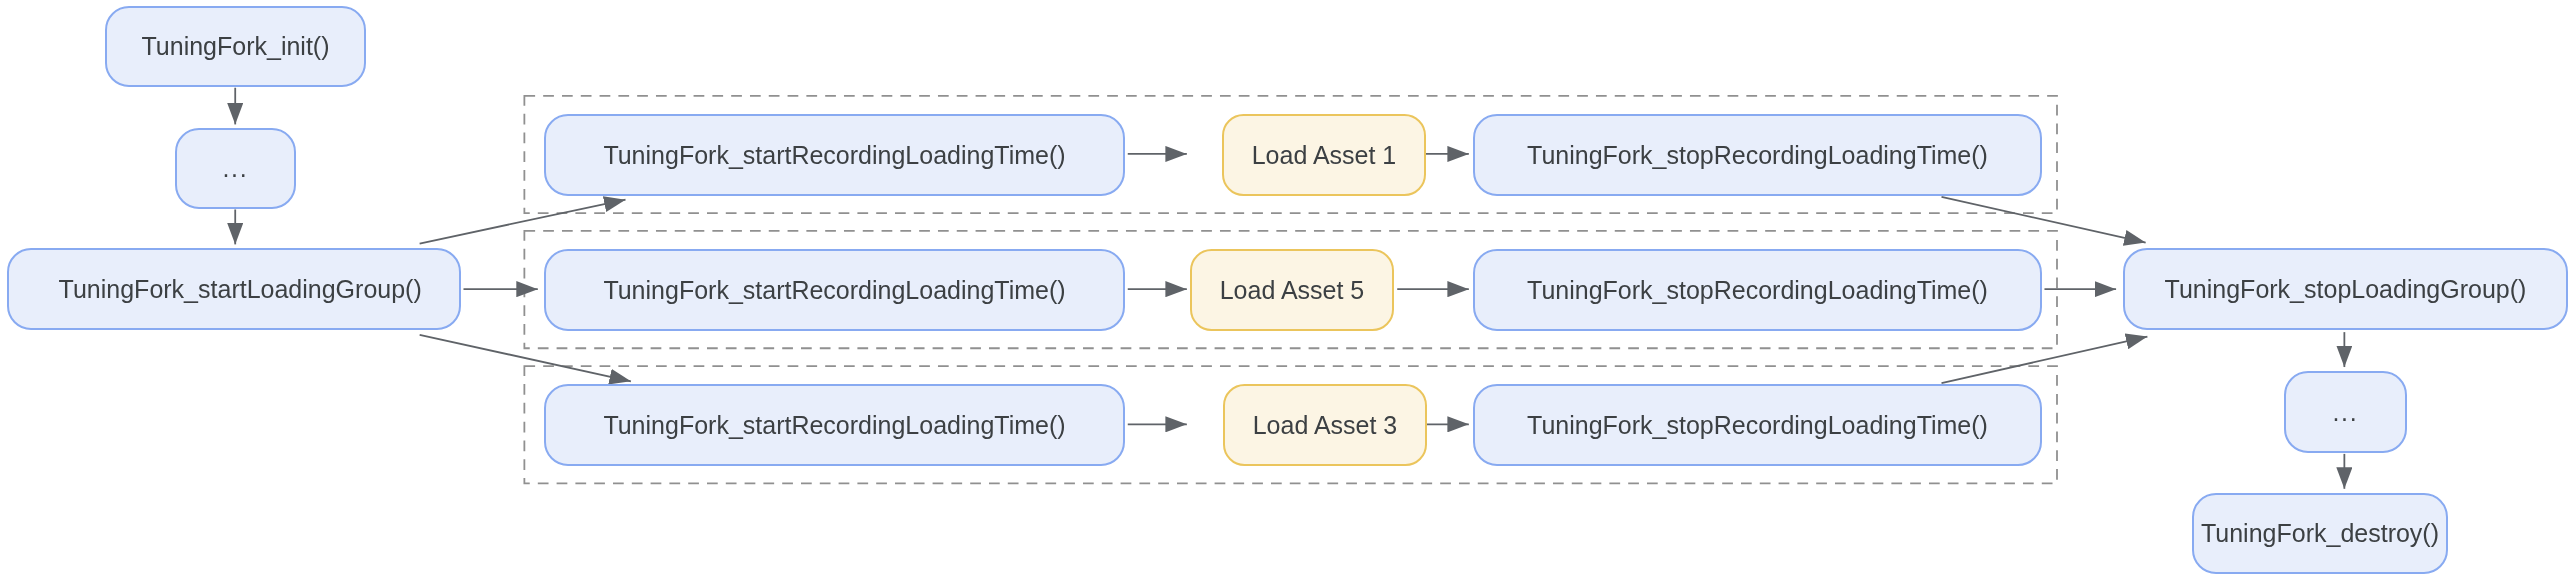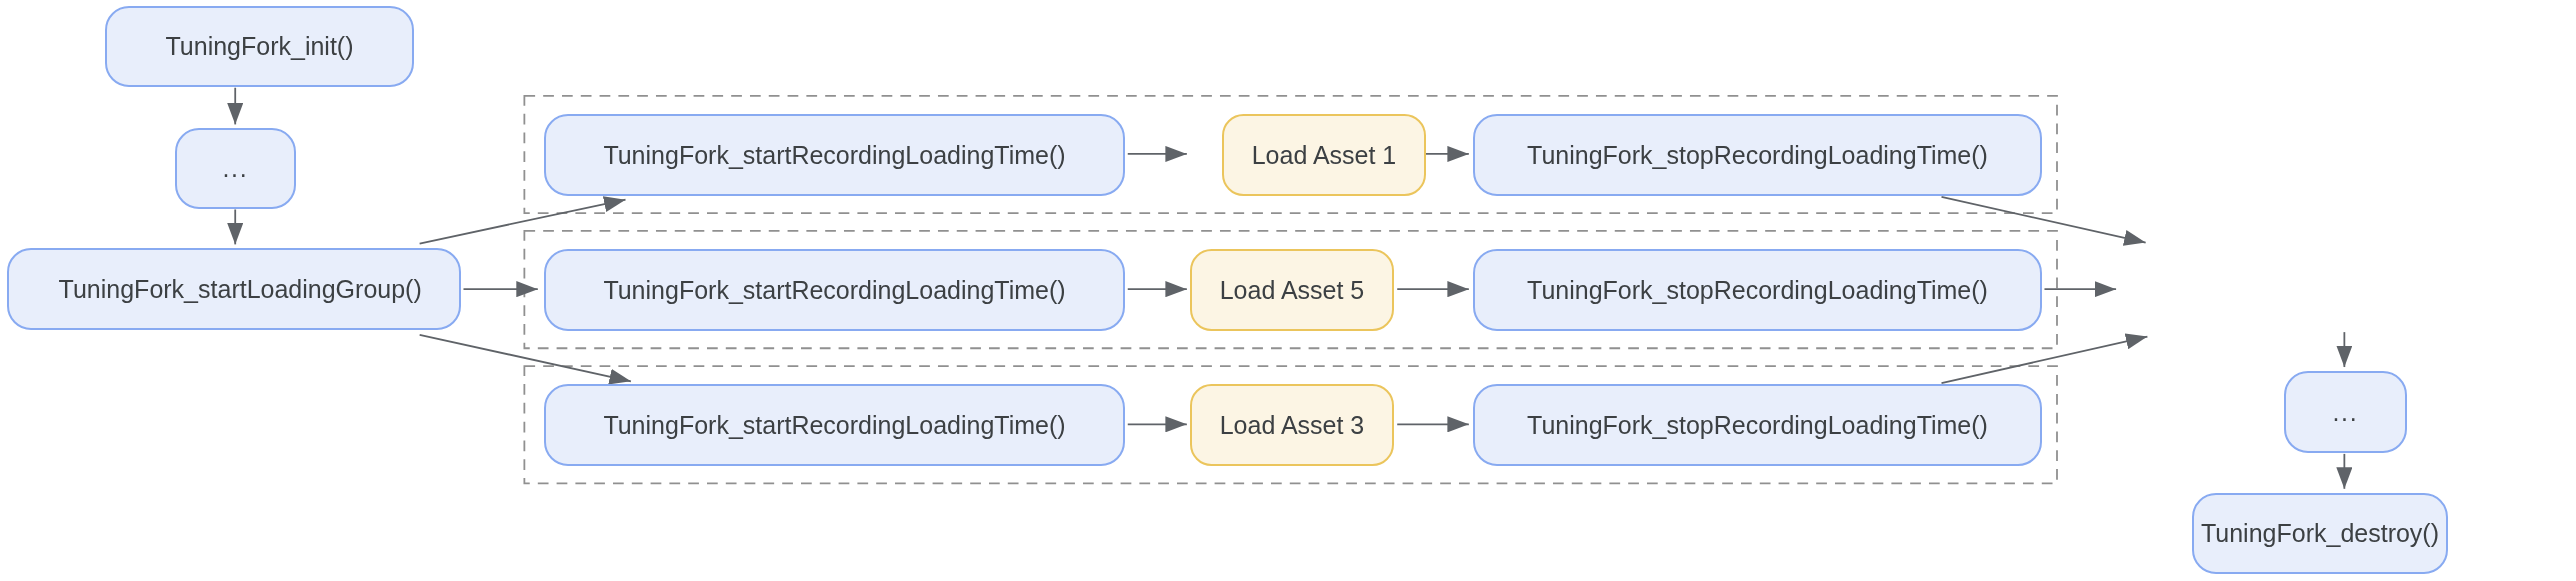--- a/index.html
+++ b/index.html
@@ -39,34 +39,34 @@
     text-align: center;
   }
   .node.asset {
     background: var(--yellow-fill, #FCF5E4);
     border-color: var(--yellow-border, #EBC55C);
     border-radius: 21.5px;
   }
   .node.dots { letter-spacing: 1.8px; }
 
   
-  #n-init        { left: 105px;  top: 6.3px;   width: 309px; height: 81px; }
+  #n-init        { left: 105px;  top: 6.3px;   width: 261px; height: 81px; }
   #n-dots-top    { left: 175px;  top: 128px; width: 121px; height: 81px; }
   #n-start-group { left: 7.2px;    top: 248px; width: 454px; height: 82px; padding-left: 12px; }
 
   #n-start-rec-0 { left: 544px;  top: 114px; width: 581px; height: 82px; }
   #n-load-0      { left: 1190px; top: 114px; width: 204px; height: 82px; margin-left: 32px; }
   #n-stop-rec-0  { left: 1473px; top: 114px; width: 569px; height: 82px; }
 
   #n-start-rec-1 { left: 544px;  top: 249px; width: 581px; height: 82px; }
   #n-load-1      { left: 1190px; top: 249px; width: 204px; height: 82px; }
   #n-stop-rec-1  { left: 1473px; top: 249px; width: 569px; height: 82px; }
 
   #n-start-rec-2 { left: 544px;  top: 384px; width: 581px; height: 82px; }
-  #n-load-2      { left: 1190px; top: 384px; width: 204px; height: 82px; }
+  #n-load-2      { left: 1223px; top: 384px; width: 204px; height: 82px; }
   #n-stop-rec-2  { left: 1473px; top: 384px; width: 569px; height: 82px; }
 
   #n-stop-group  { left: 2123px; top: 248px; width: 445px; height: 82px; }
   #n-dots-bottom { left: 2284px; top: 371px; width: 123px; height: 82px; }
   #n-destroy     { left: 2192px; top: 493px; width: 256px; height: 81px; }
 </style>
 </head>
 <body>
 
 <div class="canvas">
@@ -115,17 +115,18 @@
   <div class="node" id="n-stop-rec-0">TuningFork_stopRecordingLoadingTime()</div>
 
   <div class="node" id="n-start-rec-1">TuningFork_startRecordingLoadingTime()</div>
   <div class="node asset" id="n-load-1">Load Asset 5</div>
   <div class="node" id="n-stop-rec-1">TuningFork_stopRecordingLoadingTime()</div>
 
   <div class="node" id="n-start-rec-2">TuningFork_startRecordingLoadingTime()</div>
   <div class="node asset" id="n-load-2">Load Asset 3</div>
   <div class="node" id="n-stop-rec-2">TuningFork_stopRecordingLoadingTime()</div>
 
+  <div class="node" id="n-stop-group">TuningFork_stopLoadingGroup()</div>
   <div class="node dots" id="n-dots-bottom">...</div>
   <div class="node" id="n-destroy">TuningFork_destroy()</div>
 
 </div>
 
 
 </body></html>

